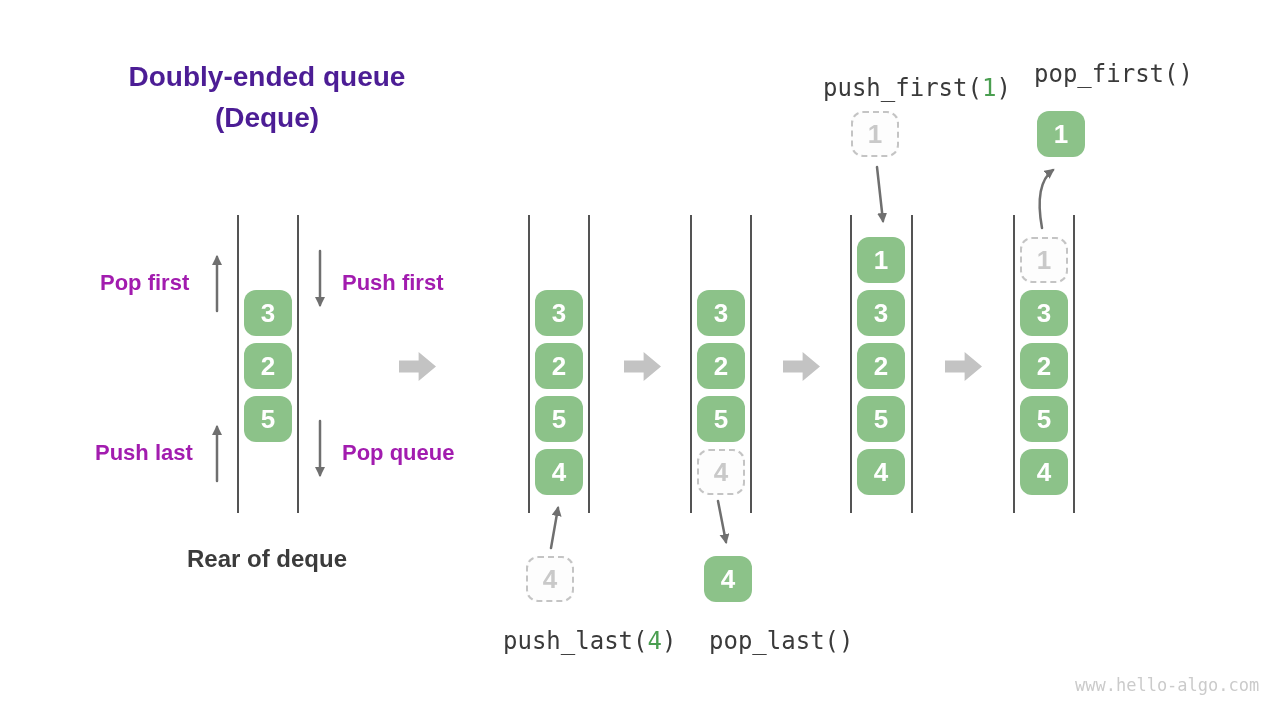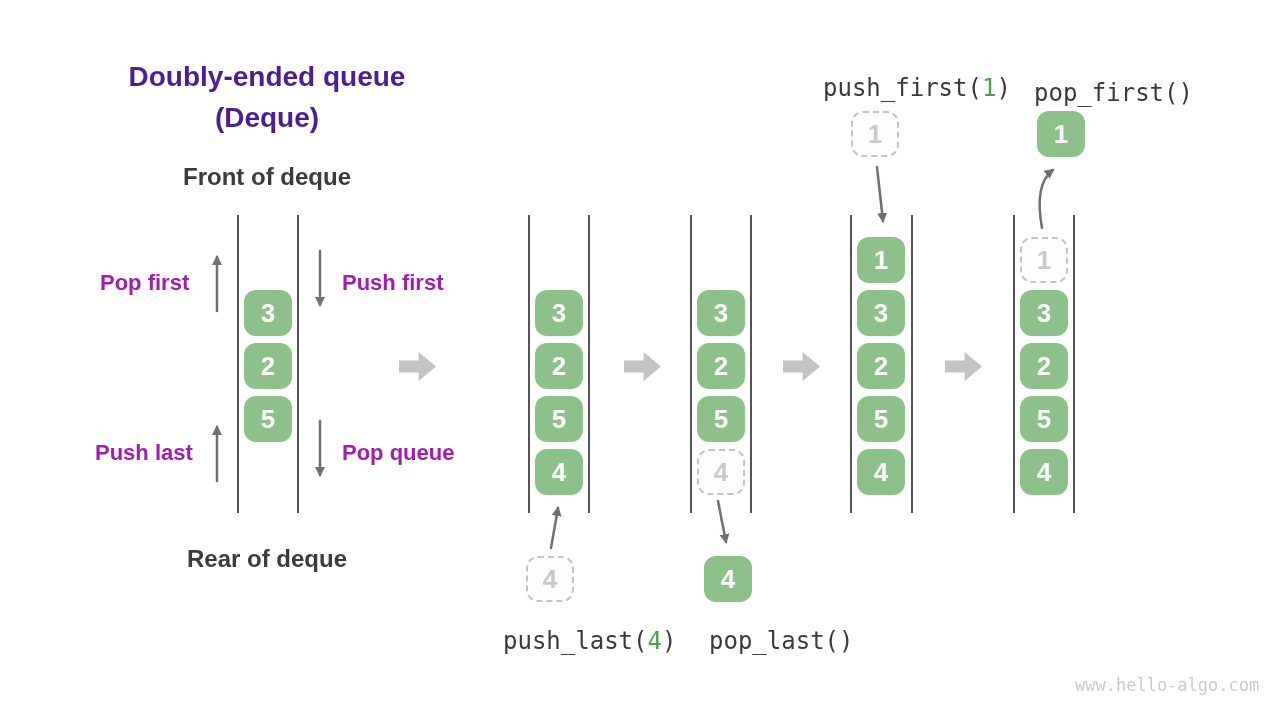--- a/index.html
+++ b/index.html
@@ -57,21 +57,20 @@
       <line x1="877" y1="167" x2="883" y2="221" marker-end="url(#ah)"></line>
       <path d="M1042,228 Q1034,184 1053,170" marker-end="url(#ah)"></path>
     </g>
   </svg>
 
   <div class="title">
     <div>Doubly-ended queue</div>
     <div>(Deque)</div>
   </div>
 
-  <div class="section-label front">Front of deque</div>
   <div class="section-label rear">Rear of deque</div>
 
   <div class="op-label" style="left:100px; top:270px;">Pop first</div>
   <div class="op-label" style="left:342px; top:270px;">Push first</div>
   <div class="op-label" style="left:95px; top:440px;">Push last</div>
   <div class="op-label" style="left:342px; top:440px;">Pop queue</div>
 
   <div class="rail" style="left:237px;"></div>
   <div class="rail" style="left:297px;"></div>
   <div class="rail" style="left:528px;"></div>
@@ -114,17 +113,17 @@
   <div class="cell" style="left:1037px; top:111px;">1</div>
   <div class="cell dashed" style="left:1020px; top:237px;">1</div>
   <div class="cell" style="left:1020px; top:290px;">3</div>
   <div class="cell" style="left:1020px; top:343px;">2</div>
   <div class="cell" style="left:1020px; top:396px;">5</div>
   <div class="cell" style="left:1020px; top:449px;">4</div>
 
   <div class="code" style="left:503px; top:626px;"><span>push_last(</span><span class="arg">4</span><span>)</span></div>
   <div class="code" style="left:709px; top:626px;">pop_last()</div>
   <div class="code" style="left:823px; top:59px;margin-top:14px;"><span>push_first(</span><span class="arg">1</span><span>)</span></div>
-  <div class="code" style="left:1034px; top:59px;margin-top:19px;">pop_first()</div>
+  <div class="code" style="left:1034px; top:59px;">pop_first()</div>
 
   <div class="watermark">www.hello-algo.com</div>
 
 </div>
 
 </body></html>

